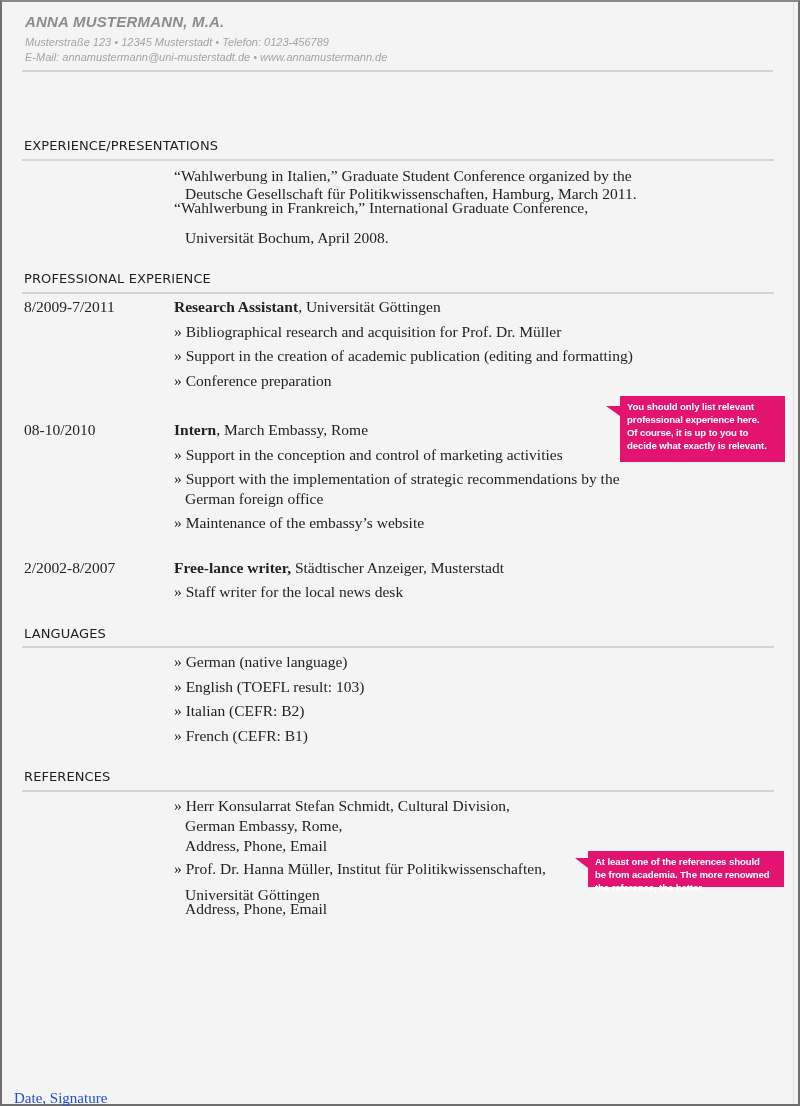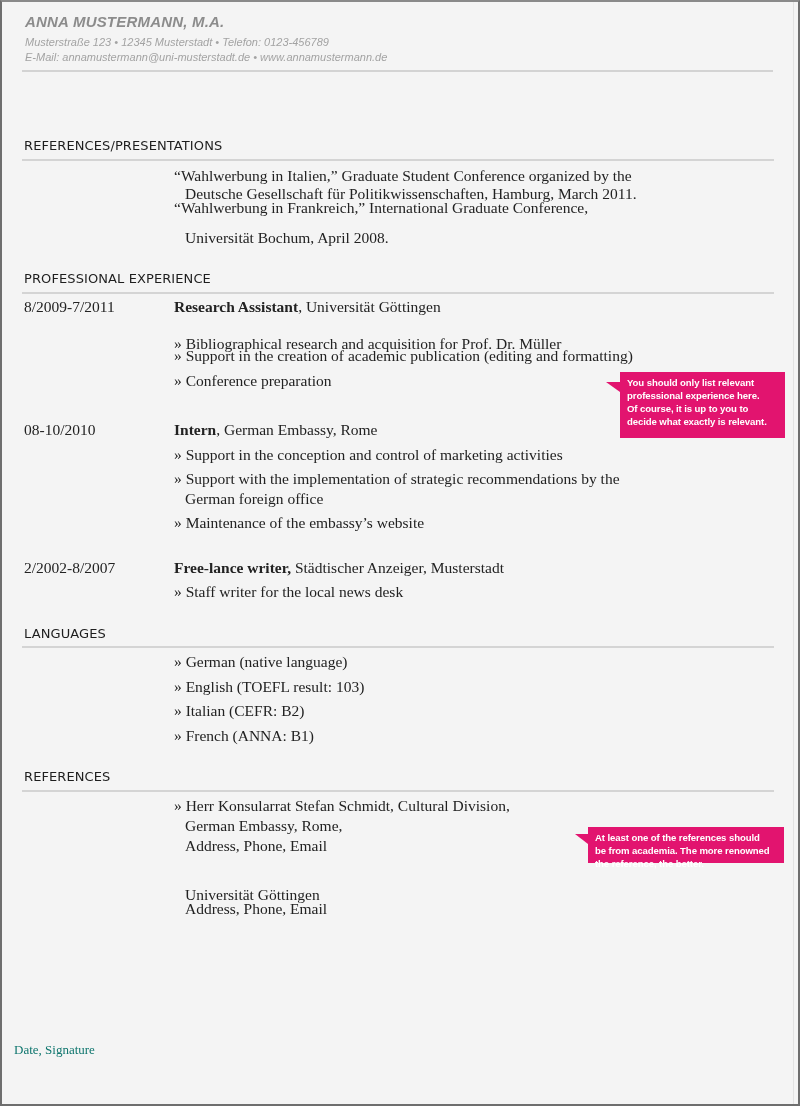--- a/index.html
+++ b/index.html
@@ -47,91 +47,93 @@
     .date { left: 22px; }
     .col { left: 172px; }
     .ind { left: 183px; }
     b { font-weight: bold; }
 
     .note {
       position: absolute; background: #e2146f; color: #ffffff;
       font-family: "Liberation Sans", sans-serif; font-weight: bold;
       font-size: 9.6px; line-height: 13px; padding: 4px 6px 3px 7px;
       letter-spacing: -0.1px;
+      margin-top: 24px;
     }
     .note .tail {
       position: absolute; width: 0; height: 0;
     }
     .note1 { left: 618px; top: 370px; width: 165px; height: 66px; }
     .note1 .tail { left: -14px; top: 10px; border-top: 0 solid transparent; border-right: 14px solid #e2146f; border-bottom: 10px solid transparent; }
     .note2 { left: 586px; top: 825px; width: 196px; height: 36px; }
     .note2 .tail { left: -13px; top: 7px; border-right: 13px solid #e2146f; border-bottom: 10px solid transparent; }
 
     .sign {
-      position: absolute; left: 12px; top: 1040px;
-      font-family: "Liberation Serif", serif; font-size: 13px; color: #0f766e;
+      position: absolute; left: 12px; top: 1088px;
+      font-family: "Liberation Serif", serif; font-size: 15px; color: #1d4ed8;
     }
   </style>
 </head>
 <body>
 
 <div class="page">
 
   <div class="hdr-name">ANNA MUSTERMANN, M.A.</div>
   <div class="hdr-line l1">Musterstraße 123 • 12345 Musterstadt • Telefon: 0123-456789</div>
   <div class="hdr-line l2">E-Mail: annamustermann@uni-musterstadt.de • www.annamustermann.de</div>
   <div class="hdr-rule"></div>
 
-  <div class="sec-title" style="top:136px;">REFERENCES/PRESENTATIONS</div>
+  <div class="sec-title" style="top:136px;">EXPERIENCE/PRESENTATIONS</div>
   <div class="sec-rule" style="top:157px;"></div>
   <div class="txt col" style="top:164px;">“Wahlwerbung in Italien,” Graduate Student Conference organized by the</div>
   <div class="txt ind" style="top:182px;">Deutsche Gesellschaft für Politikwissenschaften, Hamburg, March 2011.</div>
   <div class="txt col" style="top:196px;">“Wahlwerbung in Frankreich,” International Graduate Conference,</div>
   <div class="txt ind" style="top:226px;">Universität Bochum, April 2008.</div>
 
   <div class="sec-title" style="top:269px;">PROFESSIONAL EXPERIENCE</div>
   <div class="sec-rule" style="top:290px;"></div>
 
   <div class="txt date" style="top:295px;">8/2009-7/2011</div>
   <div class="txt col" style="top:295px;"><b>Research Assistant</b><span>, Universität Göttingen</span></div>
-  <div class="txt col" style="top:320px;margin-top:12px;">» Bibliographical research and acquisition for Prof. Dr. Müller</div>
+  <div class="txt col" style="top:320px;">» Bibliographical research and acquisition for Prof. Dr. Müller</div>
   <div class="txt col" style="top:344px;">» Support in the creation of academic publication (editing and formatting)</div>
   <div class="txt col" style="top:369px;">» Conference preparation</div>
 
   <div class="note note1">
     <span class="tail"></span>
     <div>You should only list relevant</div>
     <div>professional experience here.</div>
     <div>Of course, it is up to you to</div>
     <div>decide what exactly is relevant.</div>
   </div>
 
   <div class="txt date" style="top:418px;">08-10/2010</div>
-  <div class="txt col" style="top:418px;"><b>Intern</b><span>, German Embassy, Rome</span></div>
+  <div class="txt col" style="top:418px;"><b>Intern</b><span>, March Embassy, Rome</span></div>
   <div class="txt col" style="top:443px;">» Support in the conception and control of marketing activities</div>
   <div class="txt col" style="top:467px;">» Support with the implementation of strategic recommendations by the</div>
   <div class="txt ind" style="top:487px;">German foreign office</div>
   <div class="txt col" style="top:511px;">» Maintenance of the embassy’s website</div>
 
   <div class="txt date" style="top:556px;">2/2002-8/2007</div>
   <div class="txt col" style="top:556px;"><b>Free-lance writer,</b><span> Städtischer Anzeiger, Musterstadt</span></div>
   <div class="txt col" style="top:580px;">» Staff writer for the local news desk</div>
 
   <div class="sec-title" style="top:624px;">LANGUAGES</div>
   <div class="sec-rule" style="top:644px;"></div>
   <div class="txt col" style="top:650px;">» German (native language)</div>
   <div class="txt col" style="top:675px;">» English (TOEFL result: 103)</div>
   <div class="txt col" style="top:699px;">» Italian (CEFR: B2)</div>
-  <div class="txt col" style="top:724px;">» French (ANNA: B1)</div>
+  <div class="txt col" style="top:724px;">» French (CEFR: B1)</div>
 
   <div class="sec-title" style="top:767px;">REFERENCES</div>
   <div class="sec-rule" style="top:788px;"></div>
   <div class="txt col" style="top:794px;">» Herr Konsularrat Stefan Schmidt, Cultural Division,</div>
   <div class="txt ind" style="top:814px;">German Embassy, Rome,</div>
   <div class="txt ind" style="top:834px;">Address, Phone, Email</div>
+  <div class="txt col" style="top:857px;">» Prof. Dr. Hanna Müller, Institut für Politikwissenschaften,</div>
   <div class="txt ind" style="top:883px;">Universität Göttingen</div>
   <div class="txt ind" style="top:897px;">Address, Phone, Email</div>
 
   <div class="note note2">
     <span class="tail"></span>
     <div>At least one of the references should</div>
     <div>be from academia. The more renowned</div>
     <div>the reference, the better.</div>
   </div>
 

